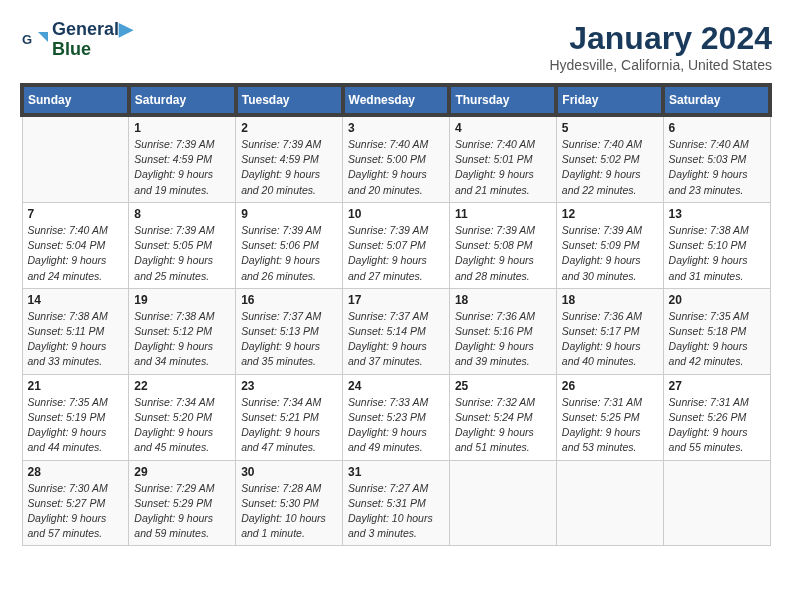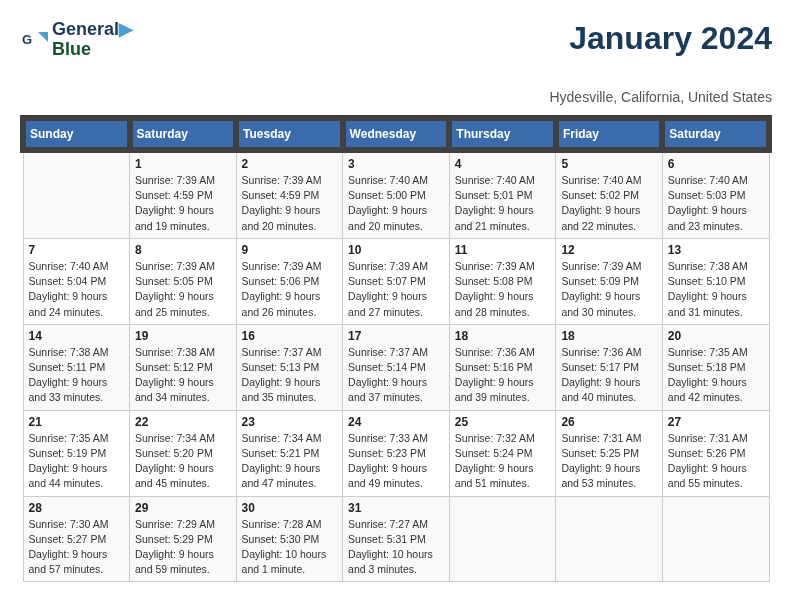--- a/index.html
+++ b/index.html
@@ -39,35 +39,34 @@
     }
     .calendar-title {
       font-size: 32px;
       font-weight: bold;
       color: #1a3a5c;
       text-align: right;
     }
     .calendar-subtitle {
       font-size: 14px;
       color: #555;
-      margin-top: 32px;
     }
     table {
       width: 100%;
       border-collapse: collapse;
       font-size: 11px;
     }
     thead tr th {
       background-color: #3a6bac;
       color: #fff;
       padding: 6px 4px;
       text-align: left;
       font-size: 12px;
       font-weight: bold;
-      border: 6px solid #404040;
+      border: 4px solid #404040;
     }
     tbody tr td {
       border: 1px solid #ccc;
       vertical-align: top;
       padding: 4px 5px;
       width: 107px;
       min-height: 80px;
     }
     .week-row td {
       background: #fff;
@@ -78,20 +77,21 @@
     .day-num {
       font-weight: bold;
       font-size: 12px;
       color: #222;
       margin-bottom: 2px;
     }
     .day-info {
       color: #333;
       font-size: 10.5px;
       line-height: 1.45;
+      font-style: italic;
     }
     .empty-cell {
       background: #fff;
     }
   </style>
 </head>
 <body>
 
 <div class="header">
   <div class="logo">

